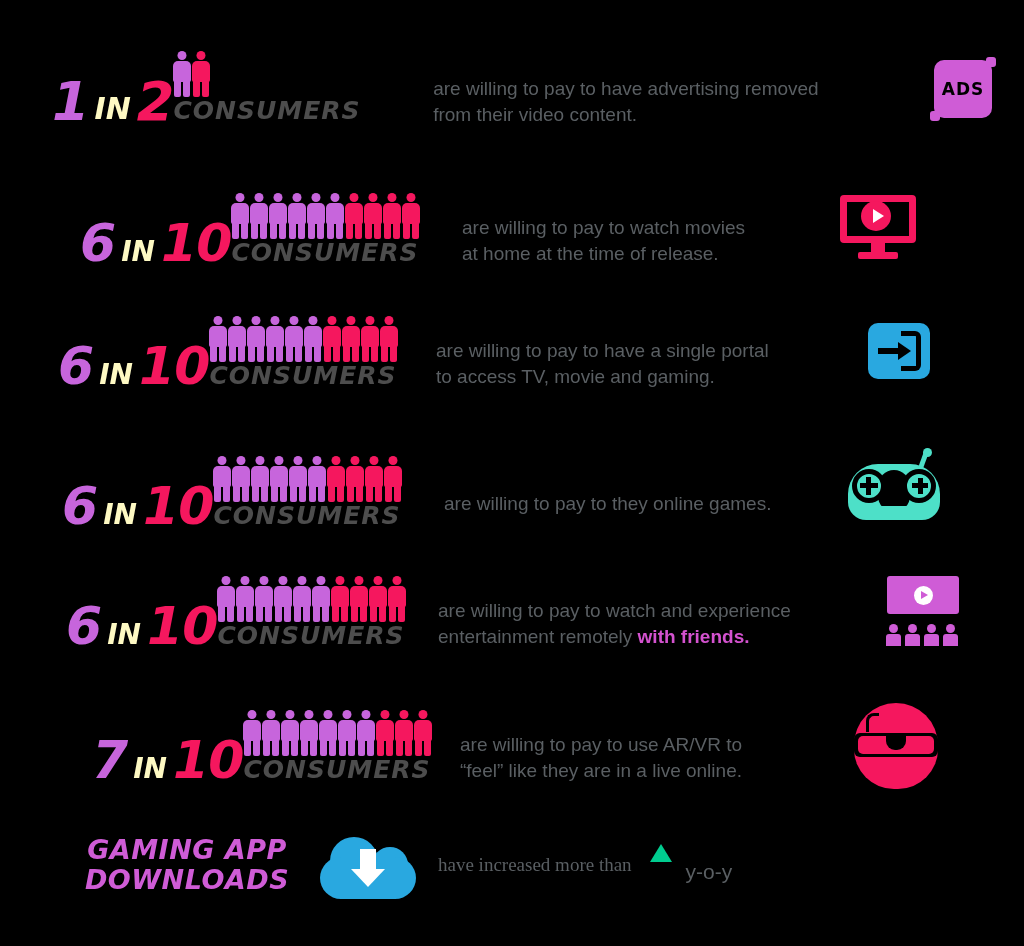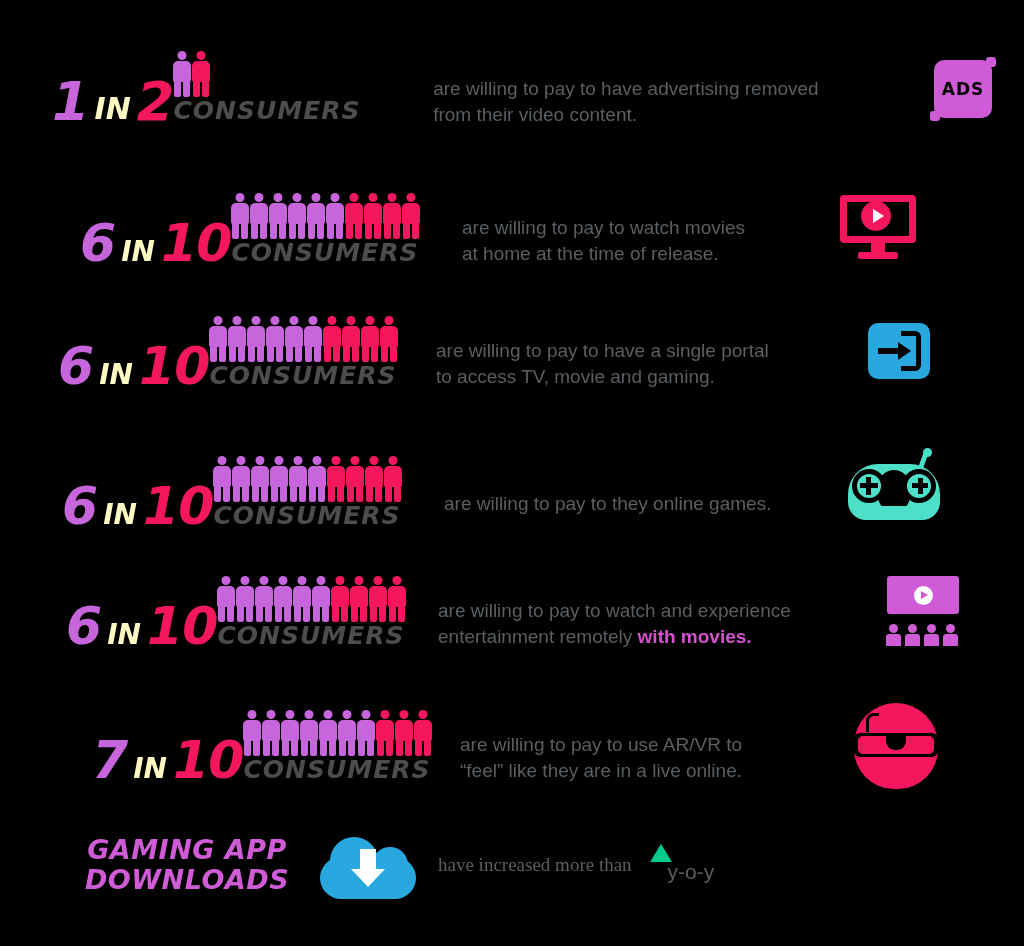--- a/index.html
+++ b/index.html
@@ -585,21 +585,21 @@
               <div class="body" style="background:#f5175e"></div>
               <div class="legL" style="background:#f5175e"></div>
               <div class="legR" style="background:#f5175e"></div>
             </div>
           </div>
         <span class="consumers" style="font-size:25px;">CONSUMERS</span>
       </div>
     </div>
     <div class="desc" style="margin-left:16px;width:445px;">
       <span>are willing to pay to watch and experience
-entertainment remotely </span><span class="hl">with movies.</span>
+entertainment remotely </span><span class="hl">with friends.</span>
     </div>
     <div class="icon" style="margin-left:2px;">
       <div class="party">
         <div class="scr">
           <div class="pcirc">
               <div class="tri"></div>
             </div>
         </div>
         <div class="crowd">
           <div class="cp" style="left:1px;">
@@ -716,16 +716,16 @@
       <div class="cloud">
         <div class="c2"></div>
         <div class="c3"></div>
         <div class="c1"></div>
         <div class="arrshaft"></div>
         <div class="arrhead"></div>
       </div>
     </div>
     <div class="desc" style="margin-left:22px;white-space:nowrap;font-family:Liberation Serif, serif;">have increased more than</div>
     <div class="uparrow" style="margin-left:18px;"></div>
-    <div class="yoy" style="margin-top:14px;">y-o-y</div>
+    <div class="yoy" style="margin-left:18px;margin-top:14px;">y-o-y</div>
   </div>
 
 </div>
 
 </body></html>

